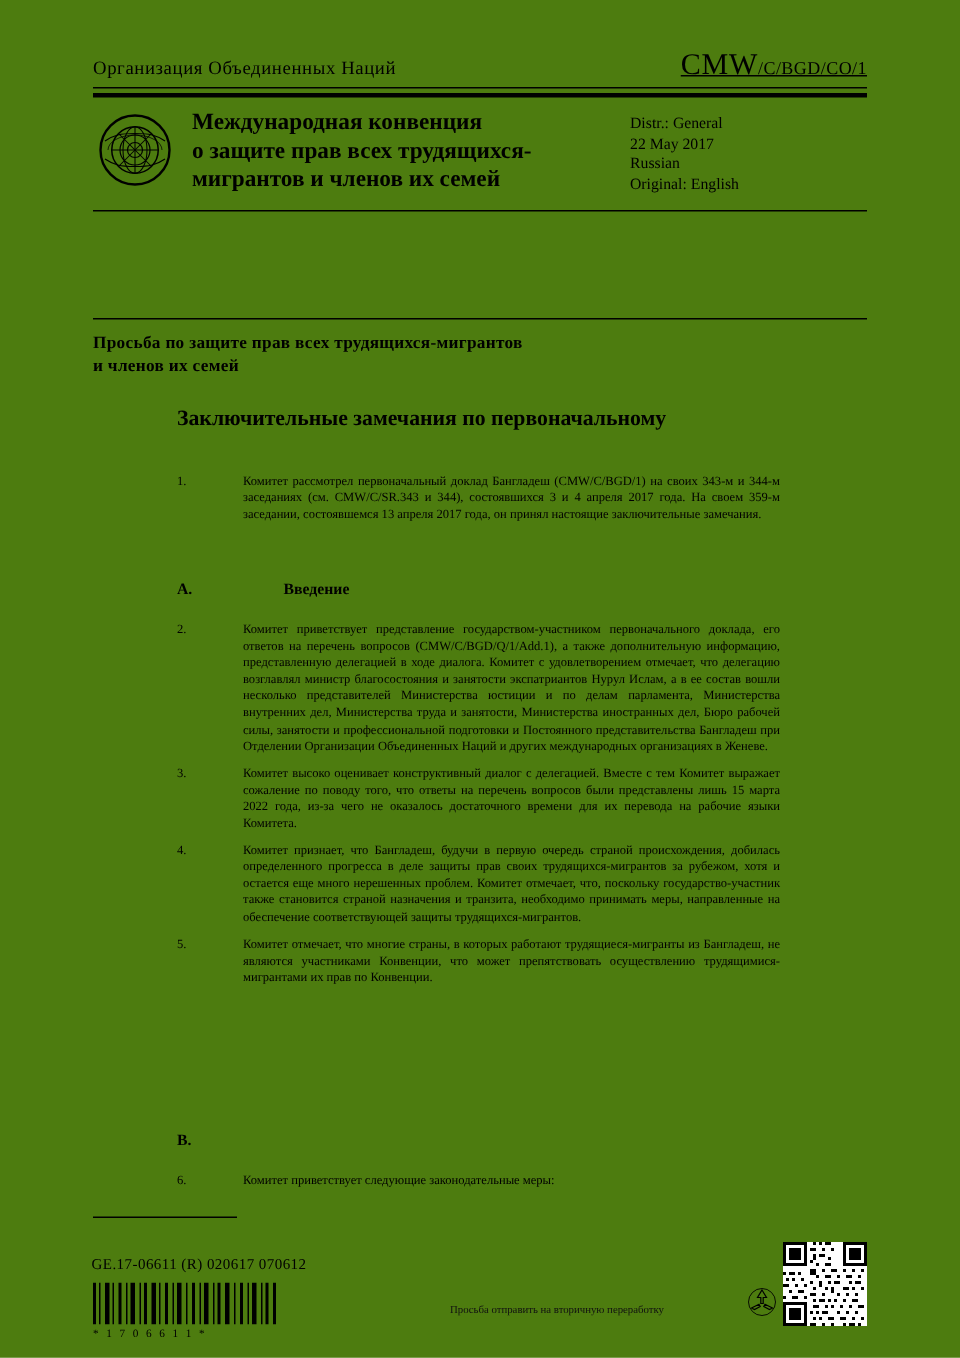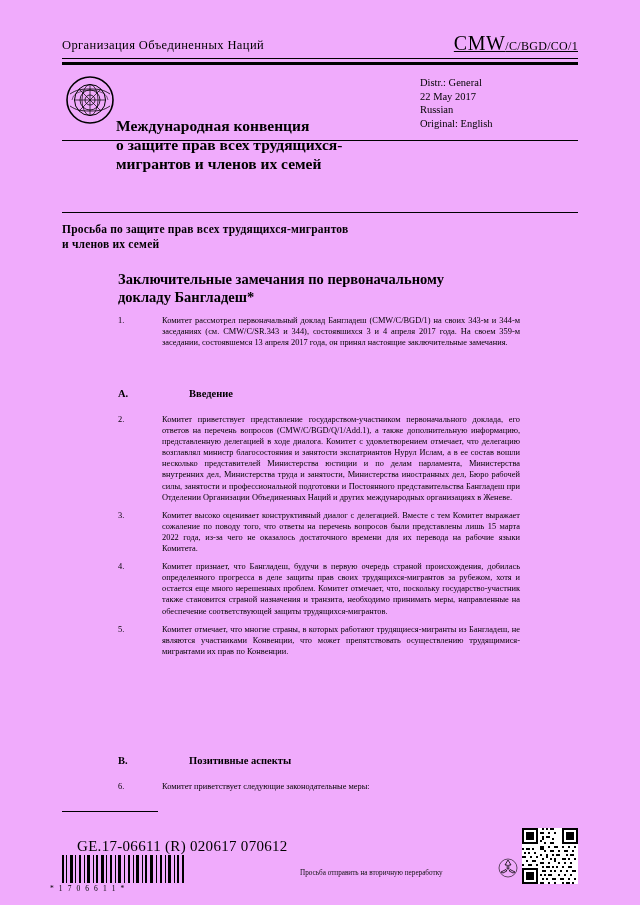--- a/index.html
+++ b/index.html
@@ -8,21 +8,21 @@
     background:#ffffff;
     font-family:"Liberation Serif", serif;
     color:#000;
     position:relative;
     overflow:hidden;
   }
   .page {
     position:absolute;
     left:0; top:0;
     width:640px; height:905px;
-    background:#f0abfc;
+    background:#4d7c0f;
   }
   
   .hdr-org {
     position:absolute;
     left:62px; top:38px;
     font-size:12.5px;
     letter-spacing:0.4px;
     font-family:"Liberation Serif", serif;
   }
   .hdr-symbol {
@@ -55,27 +55,26 @@
   }
   
   .emblem {
     position:absolute;
     left:66px; top:76px;
     width:48px; height:48px;
   }
   
   .conv-title {
     position:absolute;
-    left:116px; top:72px;
+    left:128px; top:72px;
     width:250px;
     font-size:15.5px;
     font-weight:bold;
     line-height:19px;
     font-family:"Liberation Serif", serif;
-    margin-top:44px;
   }
   .conv-title div { white-space:nowrap; }
   
   .distr {
     position:absolute;
     left:420px; top:76px;
     font-size:10.5px;
     line-height:13.5px;
   }
   .rule-mid {
@@ -155,33 +154,33 @@
   .footnote {
     position:absolute;
     left:92px; top:816px;
     font-size:7.6px;
     line-height:10px;
   }
   .footnote .star { margin-right:6px; }
   
   .docnum {
     position:absolute;
-    left:77px; top:838px;
-    font-size:15px;
+    left:61px; top:838px;
+    font-size:10px;
     letter-spacing:0.3px;
     white-space:nowrap;
   }
   .barcode {
     position:absolute;
     left:62px; top:855px;
     width:124px; height:28px;
   }
   .barcode-num {
     position:absolute;
-    left:50px; top:884px;
+    left:62px; top:884px;
     font-size:7.5px;
     letter-spacing:1.6px;
   }
   .recycle-text {
     position:absolute;
     left:300px; top:869px;
     font-size:7.2px;
     color:#111;
     white-space:nowrap;
   }
@@ -243,21 +242,20 @@
   <div class="rule-mid"></div>
   <div class="rule-mid2"></div>
 
   <div class="committee">
     <div>Просьба по защите прав всех трудящихся-мигрантов</div>
     <div>и членов их семей</div>
   </div>
 
   <div class="main-heading">
     <div>Заключительные замечания по первоначальному</div>
-    <div>докладу Бангладеш*</div>
   </div>
 
   <div class="body-col" style="top:315px;">
     <div class="para">
       <span class="num">1.</span>
       <span class="txt">Комитет рассмотрел первоначальный доклад Бангладеш (CMW/C/BGD/1) на своих 343-м и 344-м заседаниях (см. CMW/C/SR.343 и 344), состоявшихся 3 и 4 апреля 2017 года. На своем 359-м заседании, состоявшемся 13 апреля 2017 года, он принял настоящие заключительные замечания.</span>
     </div>
   </div>
 
   <div class="sect" style="left:118px; top:388px; width:400px;">
@@ -279,21 +277,20 @@
       <span class="txt">Комитет признает, что Бангладеш, будучи в первую очередь страной происхождения, добилась определенного прогресса в деле защиты прав своих трудящихся-мигрантов за рубежом, хотя и остается еще много нерешенных проблем. Комитет отмечает, что, поскольку государство-участник также становится страной назначения и транзита, необходимо принимать меры, направленные на обеспечение соответствующей защиты трудящихся-мигрантов.</span>
     </div>
     <div class="para">
       <span class="num">5.</span>
       <span class="txt">Комитет отмечает, что многие страны, в которых работают трудящиеся-мигранты из Бангладеш, не являются участниками Конвенции, что может препятствовать осуществлению трудящимися-мигрантами их прав по Конвенции.</span>
     </div>
   </div>
 
   <div class="sect" style="left:118px; top:755px; width:400px;">
     <span class="letter">B.</span>
-    <span class="stitle">Позитивные аспекты</span>
   </div>
 
   <div class="body-col" style="top:781px;">
     <div class="para">
       <span class="num">6.</span>
       <span class="txt">Комитет приветствует следующие законодательные меры:</span>
     </div>
   </div>
 
   <div class="fn-rule"></div>

